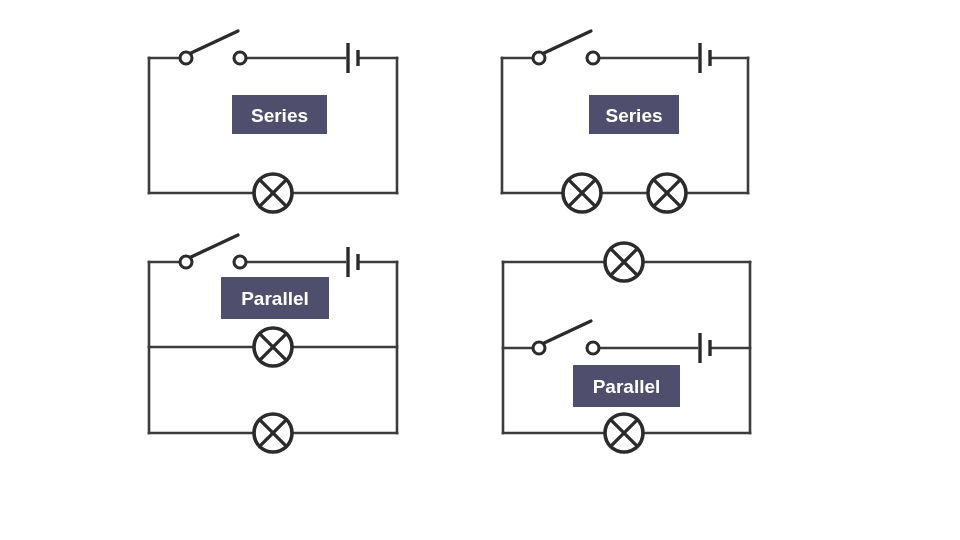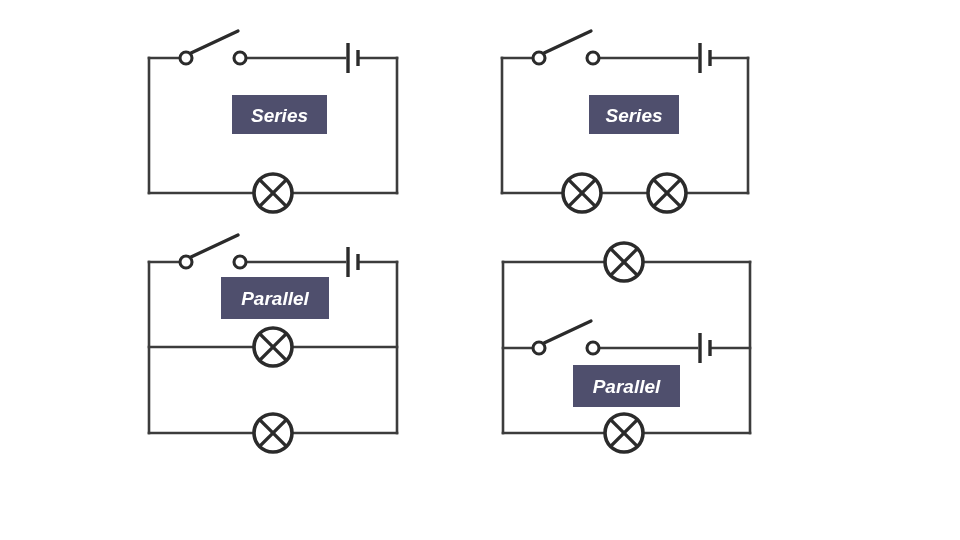--- a/index.html
+++ b/index.html
@@ -2,21 +2,21 @@
 <html><head>
 <meta charset="utf-8">
 <style>
   html, body { margin: 0; padding: 0; }
   body {
     width: 960px; height: 540px;
     background: #ffffff;
     font-family: "Liberation Sans", sans-serif;
     overflow: hidden;
   }
-  #stage { position: relative; width: 960px; height: 540px; font-style: italic; }
+  #stage { position: relative; width: 960px; height: 540px; }
   svg { display: block; }
   .wire  { stroke-width: 2.6; fill: none; stroke-linecap: square; }
   .node  { stroke-width: 3.1; fill: #ffffff; }
   .lever { stroke-width: 3.3; stroke-linecap: round; fill: none; }
   .plate-long  { stroke-width: 3.4; stroke-linecap: butt; }
   .plate-short { stroke-width: 3.4; stroke-linecap: butt; }
   .lamp-circle { stroke-width: 3.6; fill: #ffffff; }
   .lamp-cross  { stroke-width: 3.4; stroke-linecap: butt; }
   .label-text  {
     font-family: "Liberation Sans", sans-serif;

